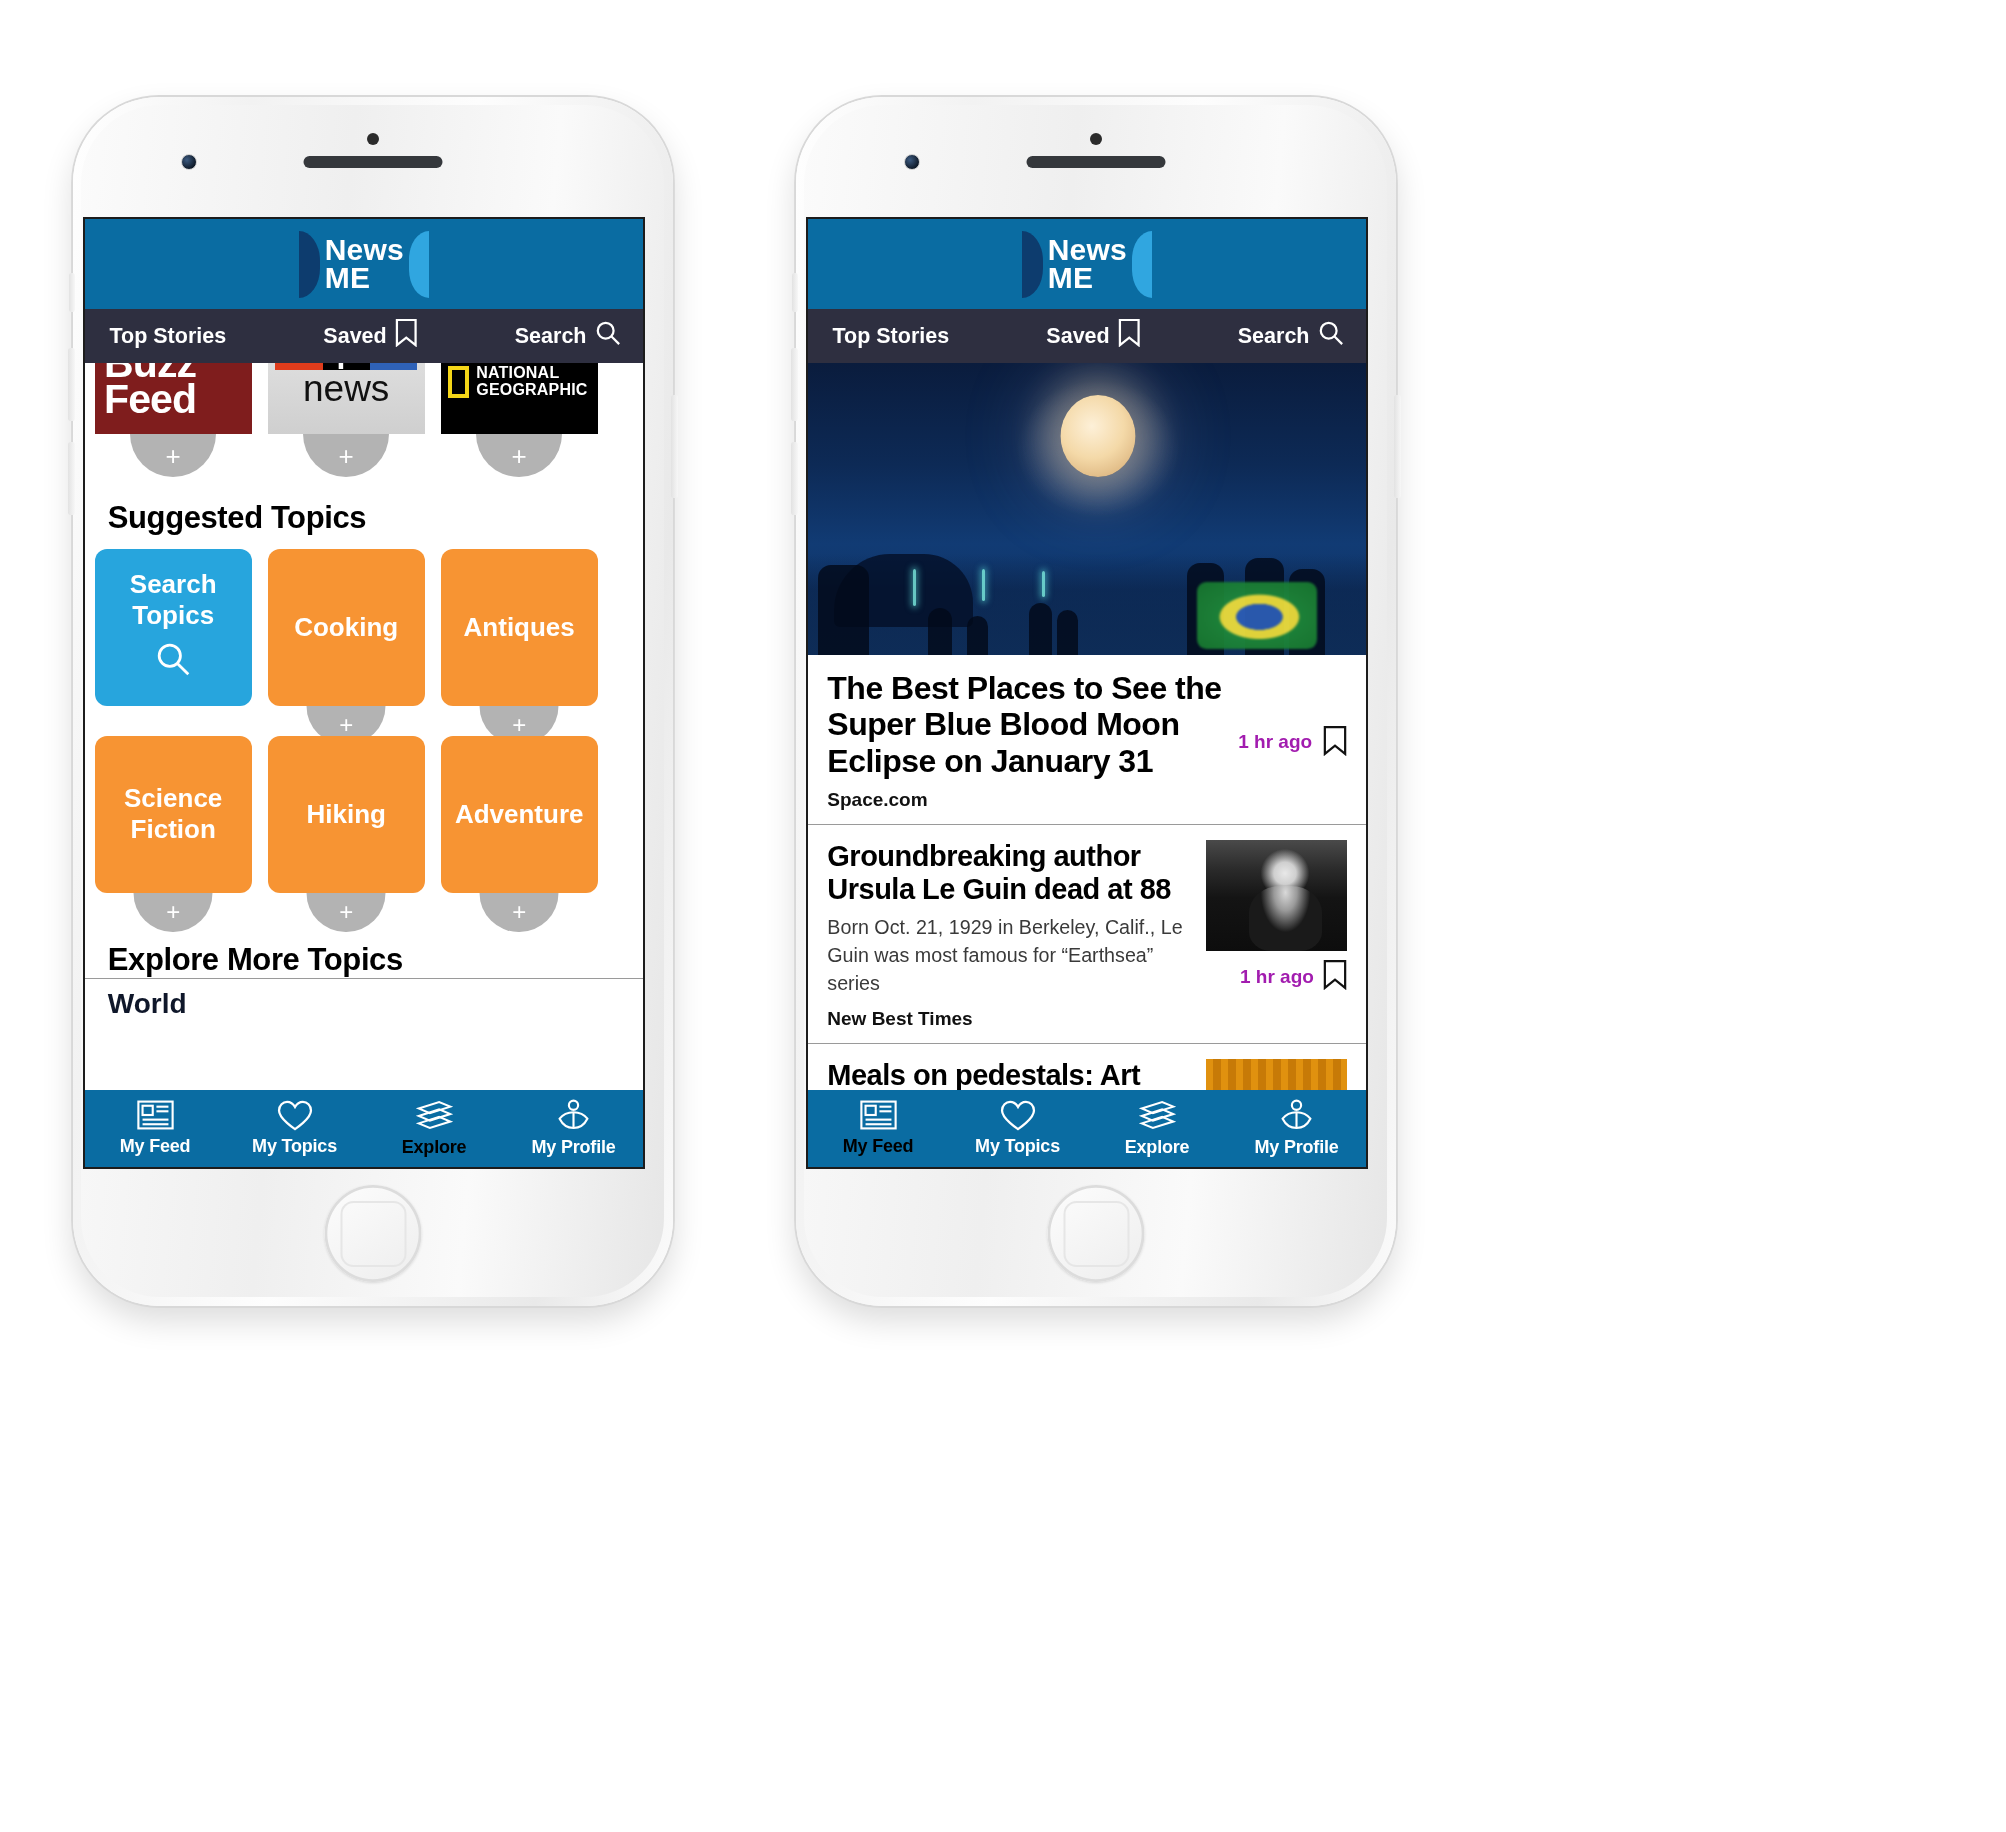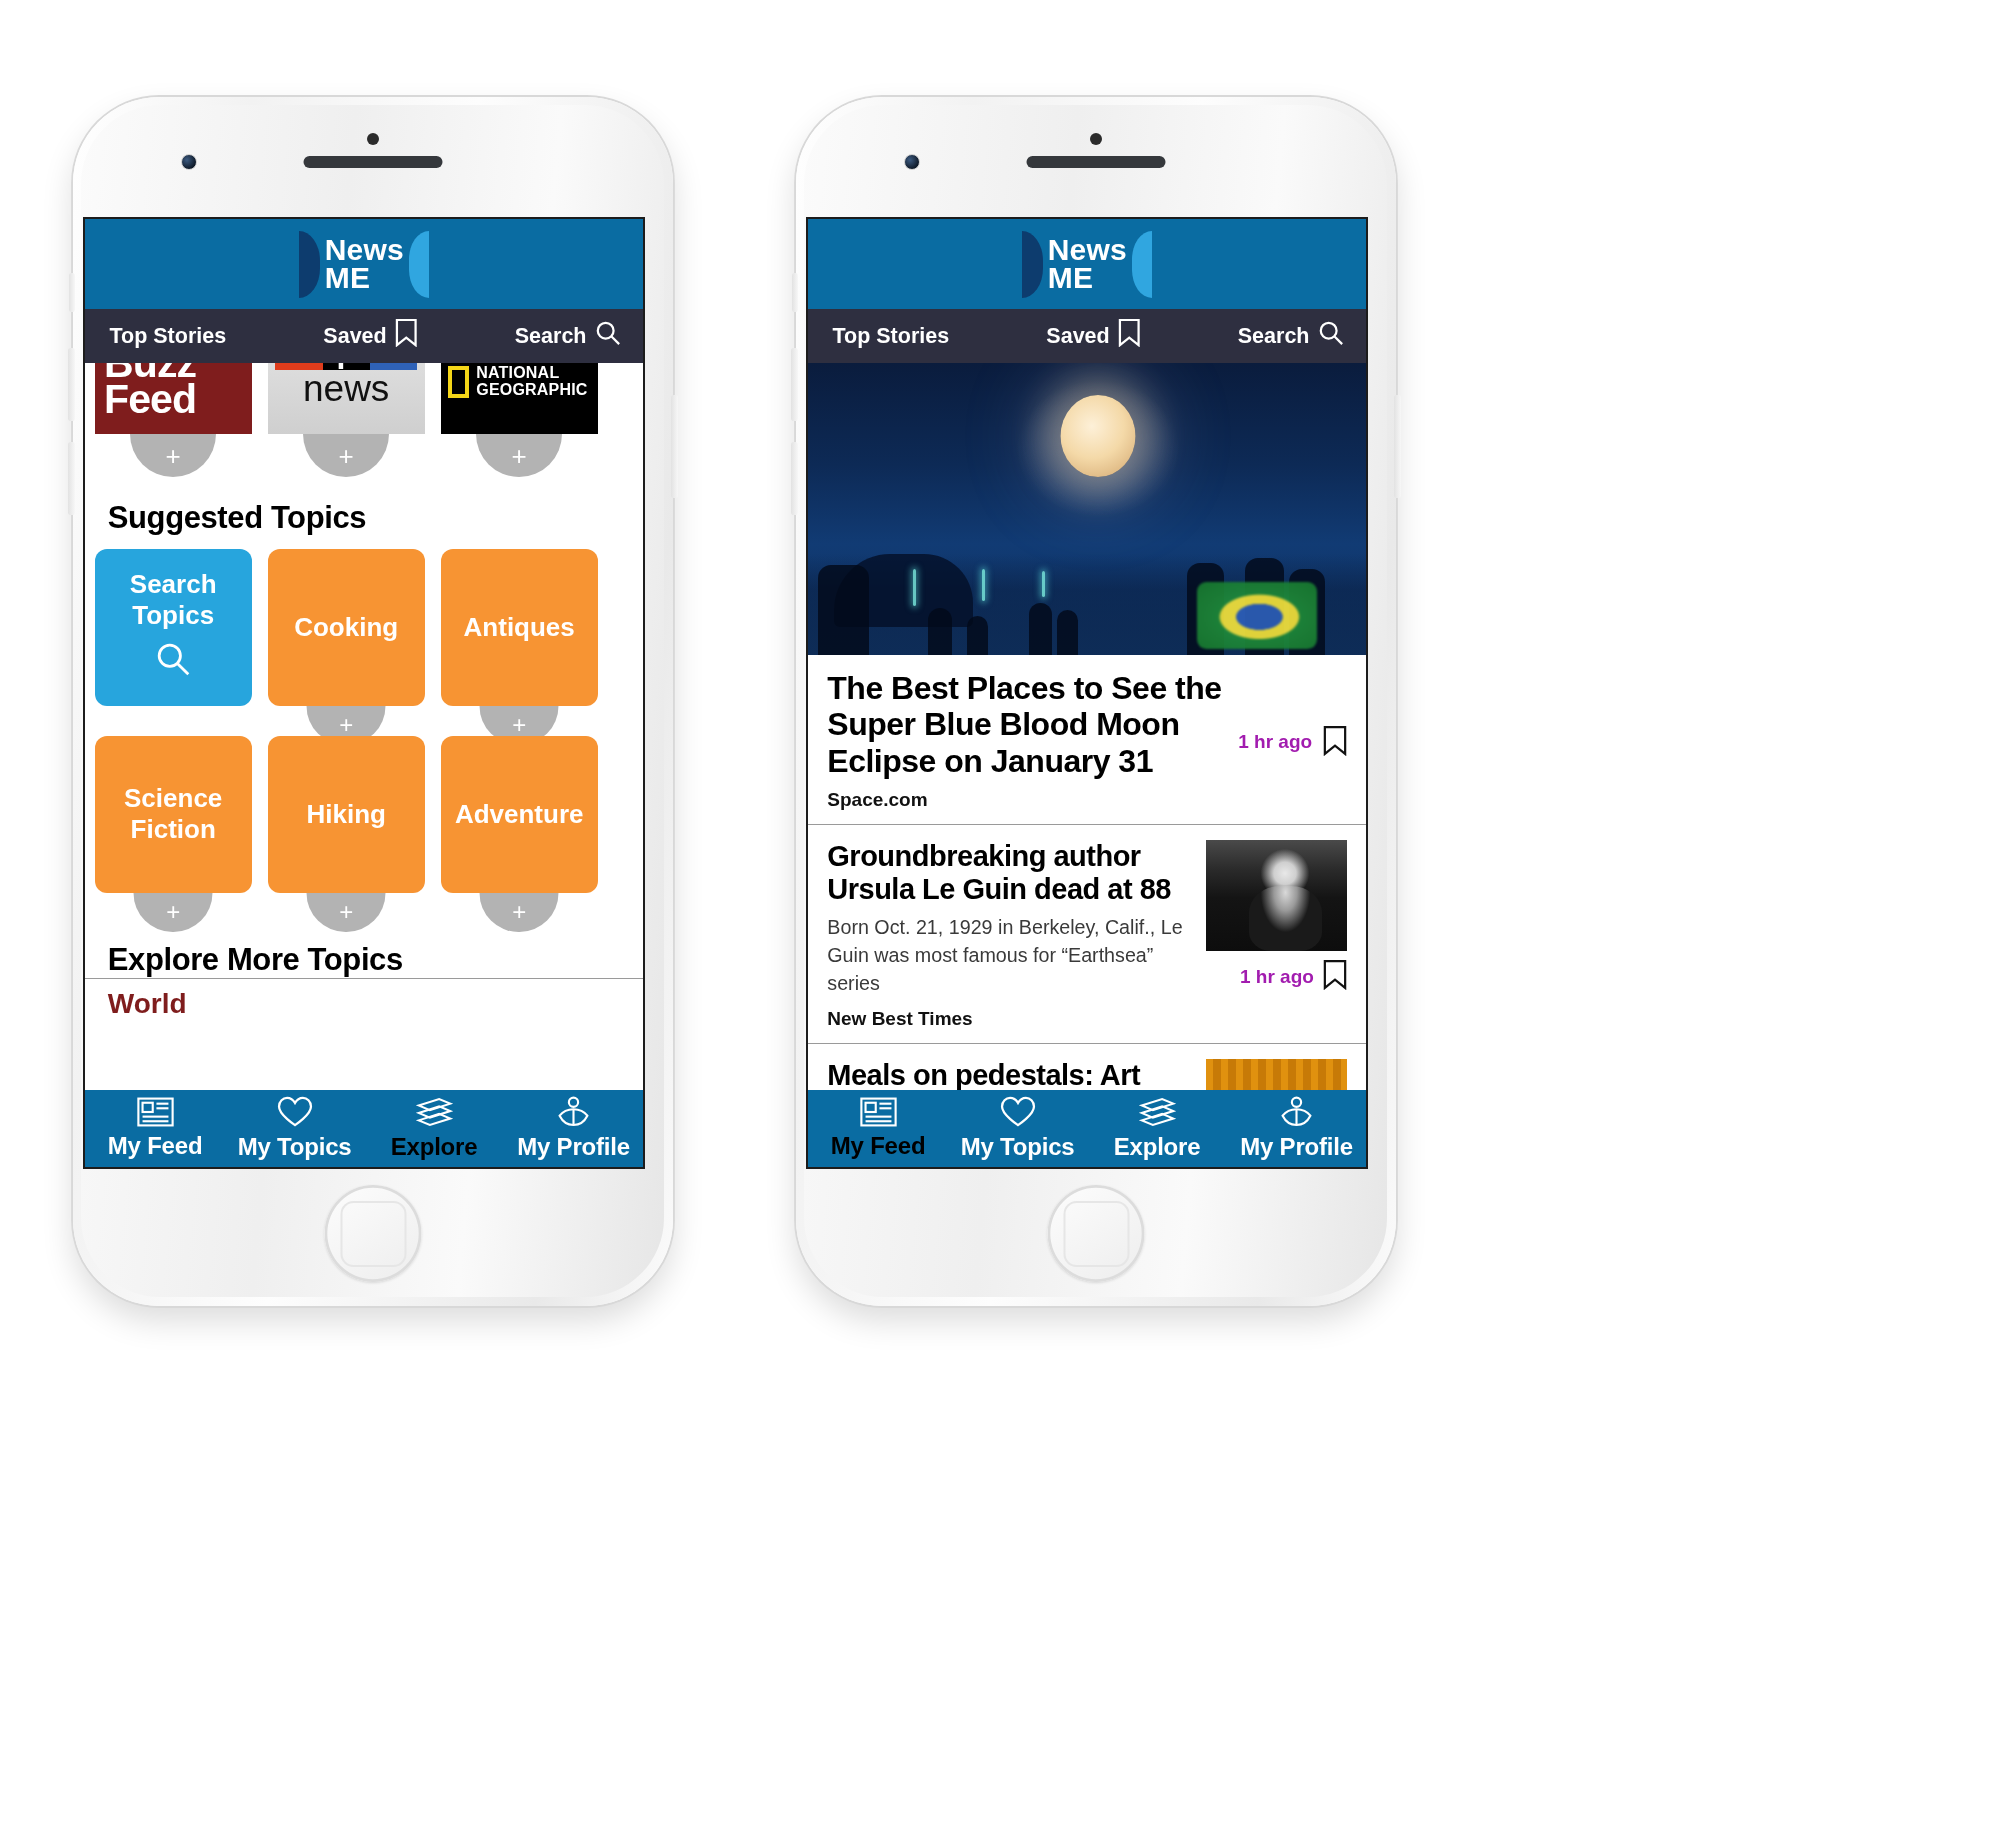--- a/index.html
+++ b/index.html
@@ -162,21 +162,21 @@
     padding: 0 9.4px;
   }
   .tile.orange { background: #f79433; }
   .tile.blue { background: #27a5dd; }
   .tile-plus {
     position: absolute; left: 50%; top: 157px; transform: translateX(-50%);
     width: 79px; height: 39px; border-radius: 0 0 39px 39px; background:#b3b3b3;
     display:flex; align-items:center; justify-content:center;
     color:#fff; font-size: 24px; line-height:1;
   }
-  .explore-more-list { padding: 9.4px 22.5px 0 22.5px; font-size: 28px; font-weight: 600; color:#7f1d1d; }
+  .explore-more-list { padding: 9.4px 22.5px 0 22.5px; font-size: 28px; font-weight: 600; color:#0f172a; }
 
   
   .hero {
     width:100%; height: 292px; position:relative; overflow:hidden;
     background: linear-gradient(180deg,#0a1c3d 0%,#0d2a56 35%,#113b74 62%,#0d2e5c 100%);
   }
   .hero-moon {
     position:absolute; left: 52%; top: 32px; transform: translateX(-50%);
     width: 75px; height: 82px; border-radius: 50%;
     background: radial-gradient(circle at 42% 38%, #fdf0d8 0%, #f4d9a8 48%, #e0bb86 78%, #c9a273 100%);
@@ -235,21 +235,21 @@
     background: radial-gradient(ellipse at 50% 40%, #8fbf4d 0%, #6d9e34 58%, #4e7a22 100%);
     border-radius: 50%;
   }
 
   
   .tabbar {
     position:absolute; left:0; right:0; bottom:0; height: 77px;
     background:#0a6ca2; display:flex; align-items:center;
   }
   .tab { flex:1; display:flex; flex-direction:column; align-items:center; justify-content:center; gap: 2.8px; }
-  .tab-label { font-size: 24px; font-weight: 800; color:#fff; letter-spacing:-0.2px; }
+  .tab-label { font-size: 18px; font-weight: 800; color:#fff; letter-spacing:-0.2px; }
   .tab.active .tab-label { color:#000; }
   .tab.active svg { stroke:#000 !important; }
 </style>
 </head>
 <body>
 
 <div class="stage">
 
   <div class="phone phone-1">
     <div class="phone-inner-bez"></div>

